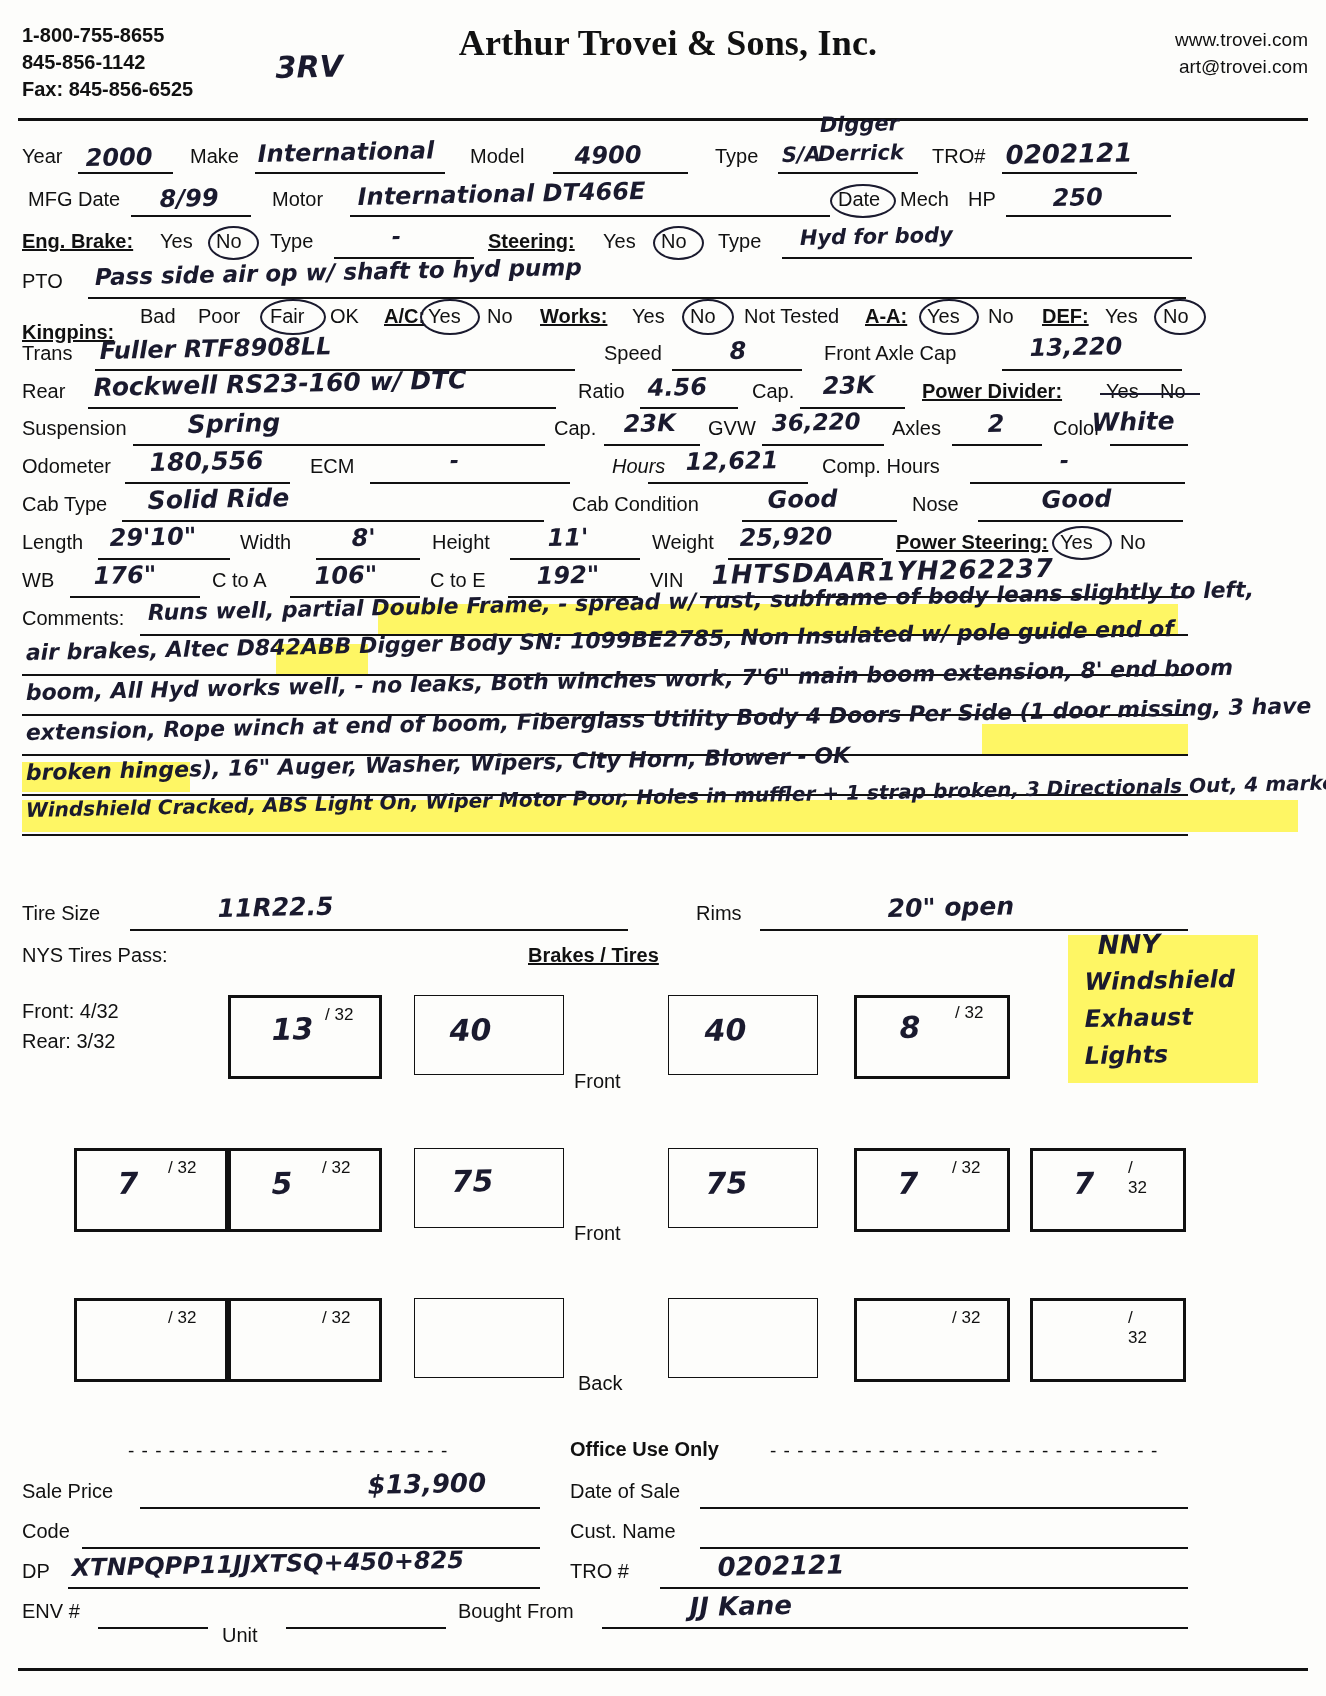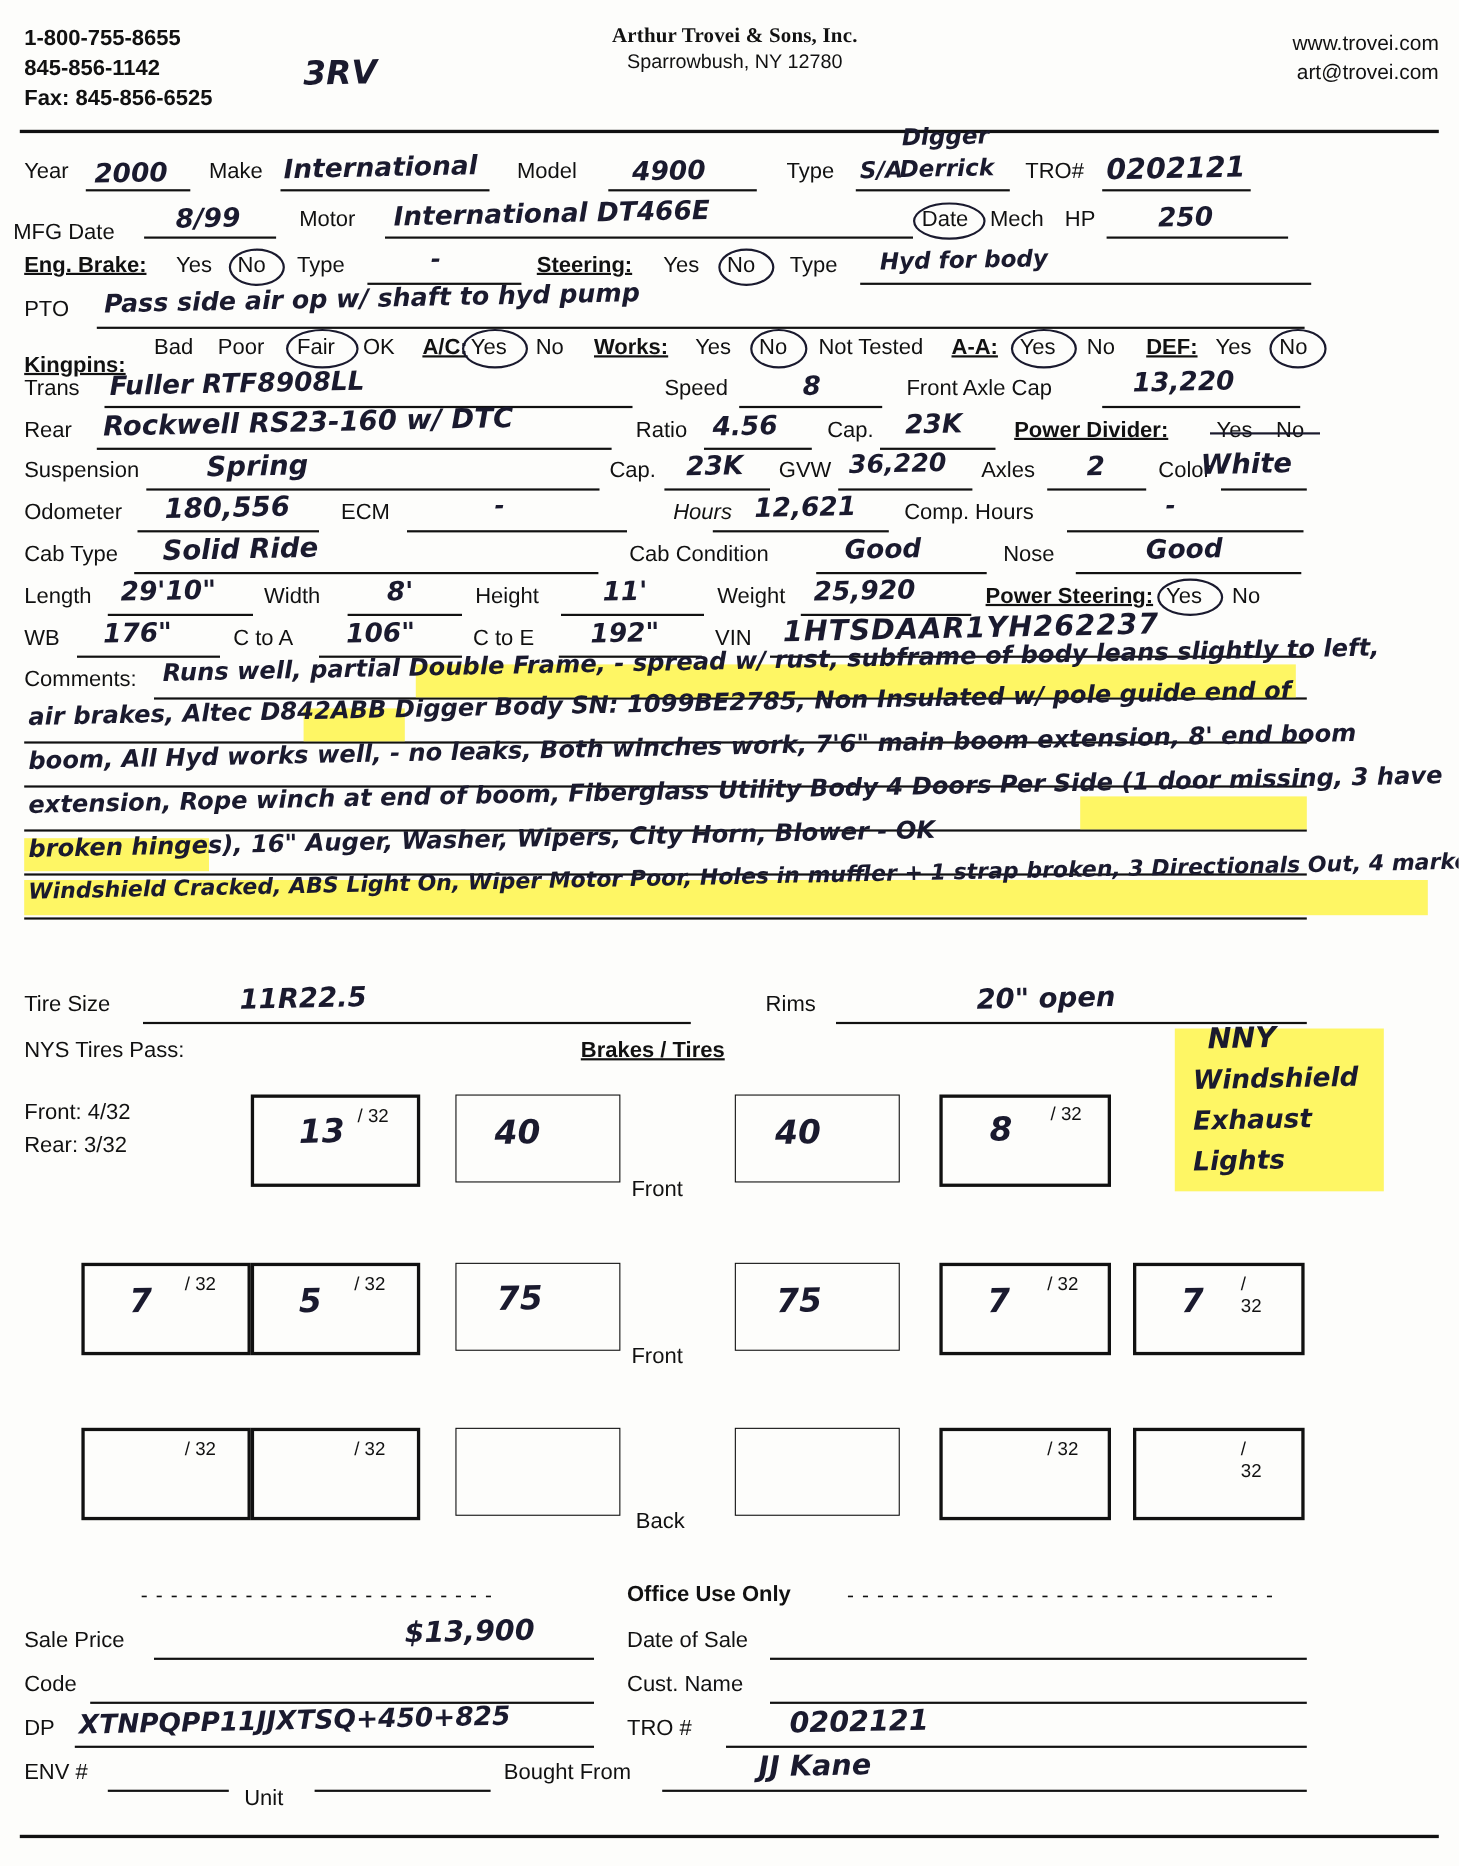--- a/index.html
+++ b/index.html
@@ -6,21 +6,21 @@
   body{
     width:1326px;height:1696px;background:#fdfdfb;
     font-family:"Liberation Sans", sans-serif;
     color:#111;position:relative;overflow:hidden;
   }
   .page{position:absolute;left:0;top:0;width:1156px;height:1696px;}
   
   .hdr{position:absolute;left:18px;top:22px;width:1290px;height:95px;}
   .hdr-left{position:absolute;left:4px;top:0;font-size:20px;line-height:27px;font-weight:bold;}
   .hdr-center{position:absolute;left:400px;top:0;width:500px;text-align:center;}
-  .hdr-center .co{font-family:"Liberation Serif",serif;font-size:19px;font-weight:bold;letter-spacing:.2px;}
+  .hdr-center .co{font-family:"Liberation Serif",serif;font-size:36px;font-weight:bold;letter-spacing:.2px;}
   .hdr-center .addr{font-size:18px;line-height:25px;margin-top:2px;}
   .hdr-right{position:absolute;right:0px;top:4px;text-align:right;font-size:19px;line-height:27px;}
   .rule{position:absolute;left:18px;top:118px;width:1290px;height:3px;background:#111;}
   .rule2{position:absolute;left:18px;top:1668px;width:1290px;height:3px;background:#111;}
   
   .hw{font-family:"DejaVu Sans",sans-serif;color:#1a1a2e;font-style:italic;font-weight:bold;
       transform:rotate(-1.2deg);transform-origin:left bottom;white-space:nowrap;}
   .ln{position:absolute;border-bottom:2px solid #111;}
   .lbl{position:absolute;font-size:20px;white-space:nowrap;}
   .lbl.u{text-decoration:underline;font-weight:bold;}
@@ -40,21 +40,20 @@
 
   <div class="hdr">
     <div class="hdr-left">
       <div>1-800-755-8655</div>
       <div>845-856-1142</div>
       <div>Fax: 845-856-6525</div>
     </div>
     <div class="hw" style="position:absolute;left:258px;top:28px;font-size:30px;">3RV</div>
     <div class="hdr-center">
       <div class="co">Arthur Trovei &amp; Sons, Inc.</div>
-      <div class="addr" style="margin-top:0">Sparrowbush, NY 12780</div>
     </div>
     <div class="hdr-right">
       <div>www.trovei.com</div>
       <div>art@trovei.com</div>
     </div>
   </div>
   <div class="rule"></div>
   <div class="rule2"></div>
 
   <div class="lbl" style="left:22px;top:145px;">Year</div>
@@ -72,21 +71,21 @@
   <div class="lbl" style="left:715px;top:145px;">Type</div>
   <div class="ln" style="left:778px;top:172px;width:140px;"></div>
   <div class="hw" style="position:absolute;left:782px;top:143px;font-size:21px;">S/A</div>
   <div class="hw" style="position:absolute;left:820px;top:113px;font-size:21px;">Digger</div>
   <div class="hw" style="position:absolute;left:818px;top:142px;font-size:21px;">Derrick</div>
 
   <div class="lbl" style="left:932px;top:145px;">TRO#</div>
   <div class="ln" style="left:1002px;top:172px;width:135px;"></div>
   <div class="hw" style="position:absolute;left:1006px;top:140px;font-size:26px;">0202121</div>
 
-  <div class="lbl" style="left:12px;top:188px;margin-top:12px;">MFG Date</div>
+  <div class="lbl" style="left:28px;top:188px;">MFG Date</div>
   <div class="ln" style="left:131px;top:215px;width:120px;"></div>
   <div class="hw" style="position:absolute;left:160px;top:185px;font-size:24px;">8/99</div>
 
   <div class="lbl" style="left:272px;top:188px;">Motor</div>
   <div class="ln" style="left:350px;top:215px;width:480px;"></div>
   <div class="hw" style="position:absolute;left:358px;top:183px;font-size:24px;">International DT466E</div>
 
   <div class="lbl" style="left:838px;top:188px;">Date</div>
   <div class="circ" style="left:830px;top:184px;width:62px;height:30px;"></div>
   <div class="lbl" style="left:900px;top:188px;">Mech</div>

